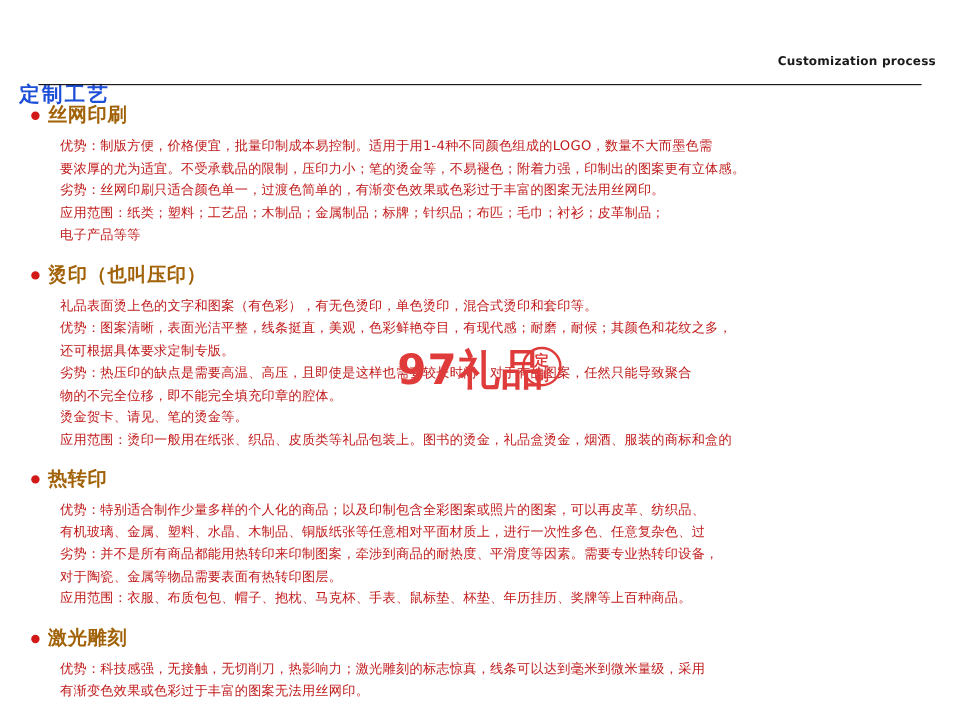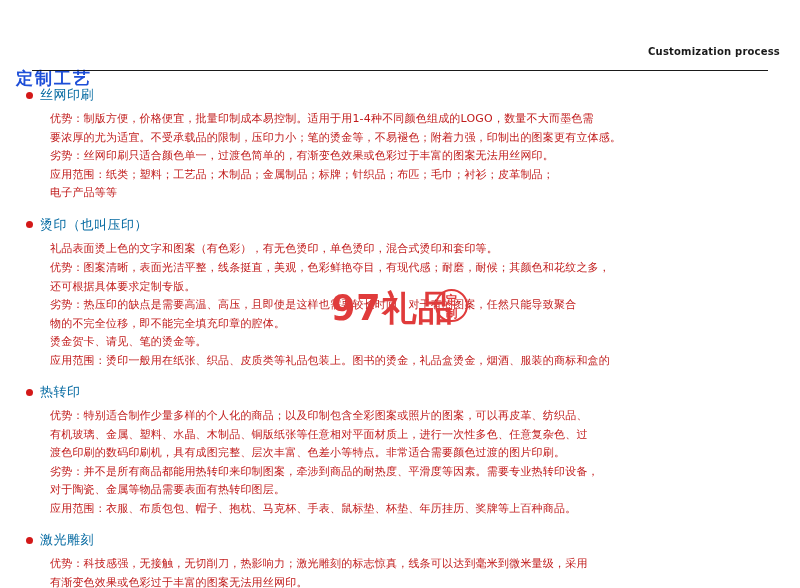--- a/index.html
+++ b/index.html
@@ -68,23 +68,23 @@
     margin: 0 0 7px 10px;
   }
   .bullet {
     width: 7px;
     height: 7px;
     border-radius: 50%;
     background: #d31818;
     flex: 0 0 auto;
   }
   .sec-title {
-    font-size: 13px;
-    font-weight: normal;
-    color: #0369a1;
+    font-size: 16px;
+    font-weight: bold;
+    color: #a16207;
     letter-spacing: 0.5px;
   }
   .para {
     margin: 0 0 2px 34px;
     font-size: 11px;
     line-height: 16.5px;
     color: #c11b1b;
     letter-spacing: 0.2px;
   }
   .para.lead {
@@ -165,21 +165,20 @@
       <p class="para">应用范围：烫印一般用在纸张、织品、皮质类等礼品包装上。图书的烫金，礼品盒烫金，烟酒、服装的商标和盒的</p>
     </div>
 
     <div class="section">
       <div class="sec-head">
         <span class="bullet"></span>
         <span class="sec-title">热转印</span>
       </div>
       <p class="para">优势：特别适合制作少量多样的个人化的商品；以及印制包含全彩图案或照片的图案，可以再皮革、纺织品、</p>
       <p class="para">有机玻璃、金属、塑料、水晶、木制品、铜版纸张等任意相对平面材质上，进行一次性多色、任意复杂色、过</p>
-      <p class="para">渡色印刷的数码印刷机，具有成图完整、层次丰富、色差小等特点。非常适合需要颜色过渡的图片印刷。</p>
       <p class="para">劣势：并不是所有商品都能用热转印来印制图案，牵涉到商品的耐热度、平滑度等因素。需要专业热转印设备，</p>
       <p class="para">对于陶瓷、金属等物品需要表面有热转印图层。</p>
       <p class="para">应用范围：衣服、布质包包、帽子、抱枕、马克杯、手表、鼠标垫、杯垫、年历挂历、奖牌等上百种商品。</p>
     </div>
 
     <div class="section">
       <div class="sec-head">
         <span class="bullet"></span>
         <span class="sec-title">激光雕刻</span>
       </div>

